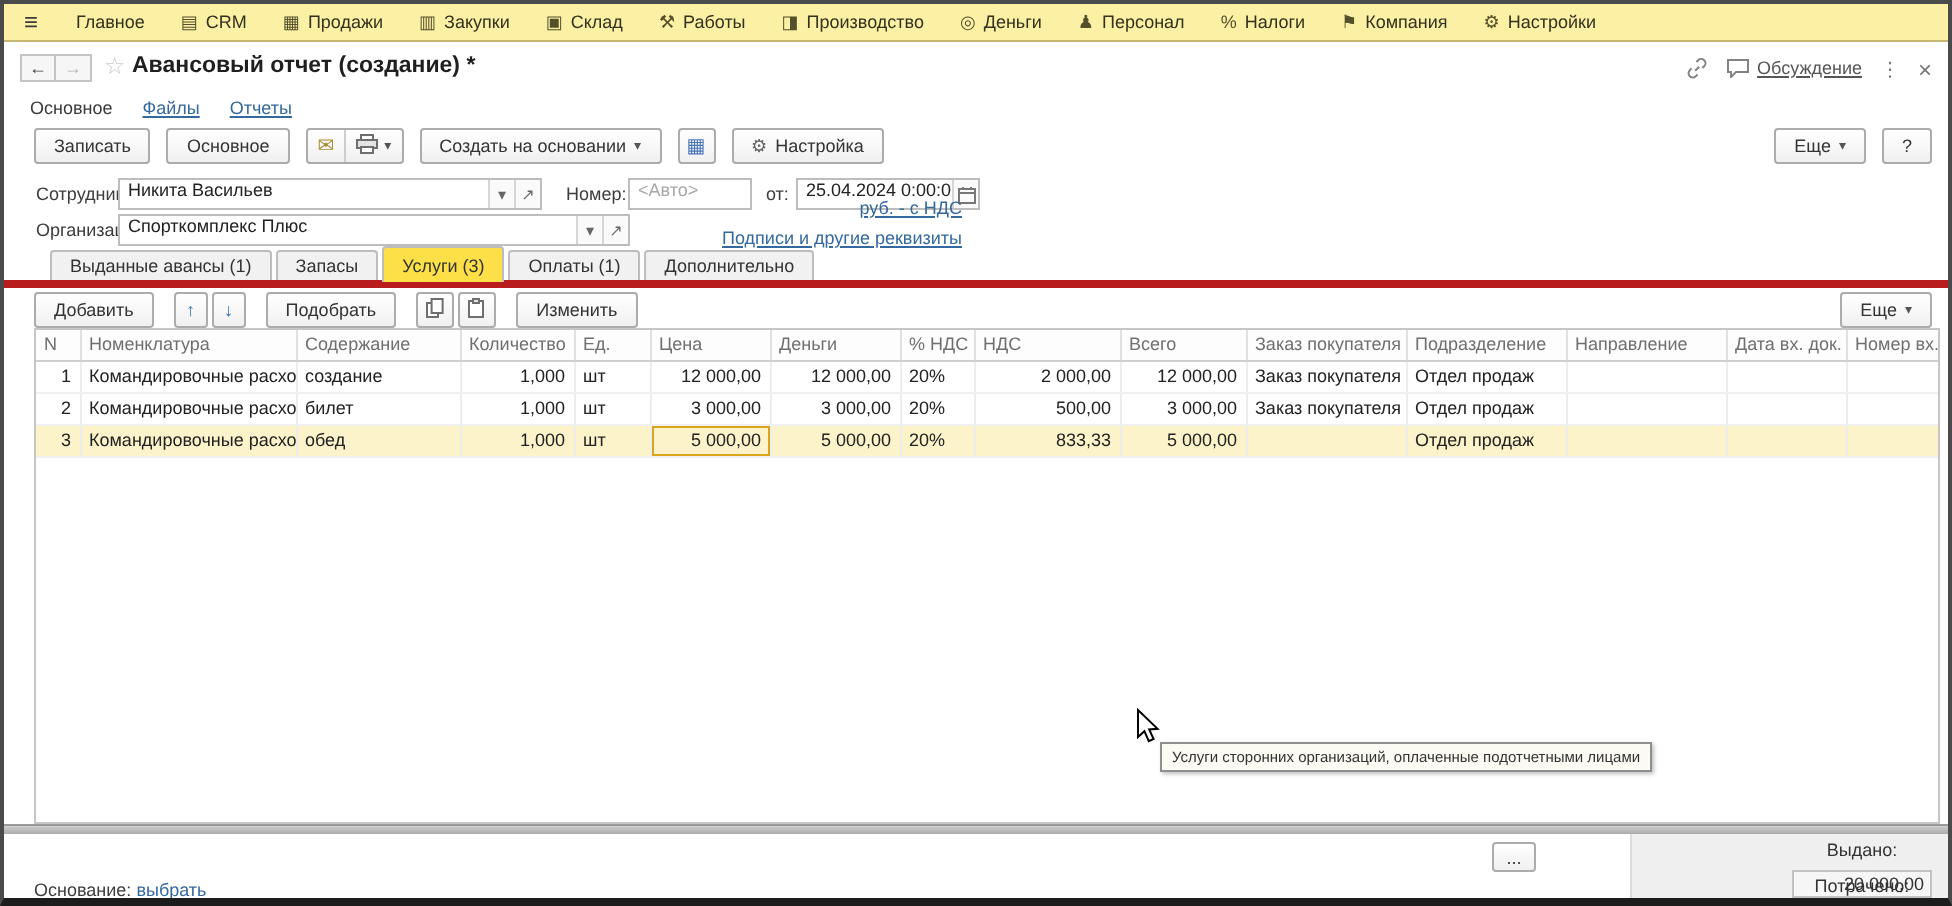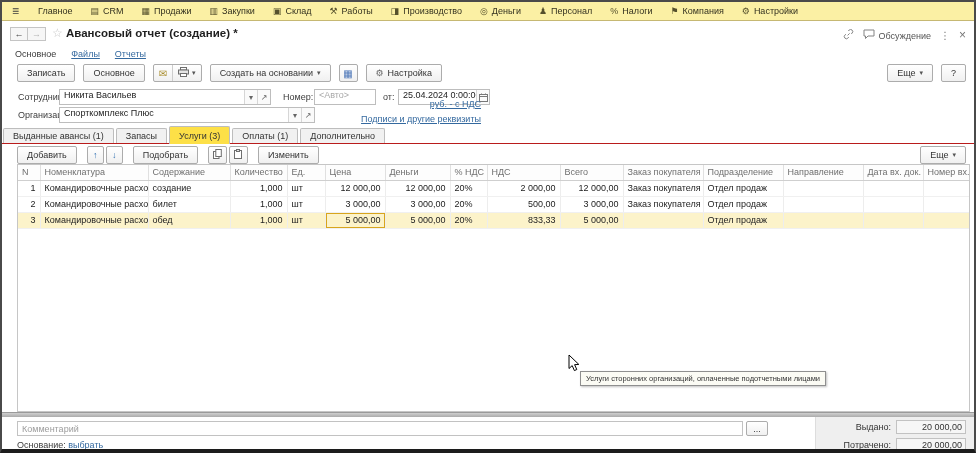--- a/index.html
+++ b/index.html
@@ -21,21 +21,21 @@
   .navbtns { position:absolute; left:8px; top:25px; display:flex; }
   .navbtn { width:18px; height:14px; border:1px solid #C4C4C4; background:#F6F6F6;
             font-size:9px; line-height:12px; text-align:center; color:#444; }
   .navbtn.fwd { color:#B5B5B5; border-left:none; }
   .star { position:absolute; left:50px; top:24px; color:#C9C9C9; font-size:12px; }
   .title { position:absolute; left:64px; top:25px; font-size:11.5px; font-weight:bold; color:#1f1f1f; white-space:nowrap; }
   .tb-right { position:absolute; right:8px; top:26px; display:flex; align-items:center; gap:9px;
               font-size:9px; color:#555; }
   .tb-right .dots { font-size:10px; color:#777; }
   .tb-right .close { font-size:12px; color:#777; }
-  .discuss { display:flex; align-items:flex-end; gap:4px; }
+  .discuss { display:flex; align-items:flex-start; gap:4px;text-decoration:underline; }
 
   
   .navtabs { position:absolute; left:13px; top:47px; display:flex; gap:15px; font-size:9px; }
   .navtab.active { color:#3a3a3a; }
   .navtab.link { color:#34699F; text-decoration:underline; }
 
   
   .toolbar { position:absolute; left:15px; right:8px; top:61px; height:20px;
              display:flex; align-items:center; gap:8px; font-size:9px; }
   .btn { height:18px; display:inline-flex; align-items:center; justify-content:center; gap:4px;
@@ -58,21 +58,21 @@
   .fld { position:absolute; height:16px; border:1px solid #BDBDBD; background:#fff;
          display:flex; align-items:flex-start; padding-left:4px; font-size:9px; color:#222; }
   .fval { flex:1; white-space:nowrap; overflow:hidden; }
   .fbtn { width:13px; align-self:stretch; display:flex; align-items:center; justify-content:center;
           border-left:1px solid #D6D6D6; color:#666; font-size:8px; background:#FAFAFA; }
   .placeholder { color:#A8A8A8; }
   .blink { position:absolute; font-size:9px; color:#34699F; text-decoration:underline; white-space:nowrap; }
 
   
   .tabstrip { position:absolute; left:0; right:0; top:124px; height:18px;
-              border-bottom:1px solid #b91c1c; padding-left:1px;
+              border-bottom:4px solid #b91c1c; padding-left:23px;
               display:flex; align-items:flex-end; font-size:9px; }
   .stab { position:relative; height:15px; display:flex; align-items:center; padding:0 9px;
           margin-right:2px; border:1px solid #BDBDBD; border-bottom:none;
           border-radius:2px 2px 0 0; background:#F1F1F1; color:#333; white-space:nowrap; }
   .stab.active { height:18px; background:#fde047; margin-bottom:-1px; z-index:2; }
 
   
   .gridbar { position:absolute; left:15px; right:8px; top:144px; height:17px;
              display:flex; align-items:center; gap:10px; font-size:9px; }
   .gridbar .grp { display:flex; gap:2px; }
@@ -104,21 +104,21 @@
   .footer { position:absolute; left:0; right:0; top:415px; bottom:0; background:#fff; }
   .comment { position:absolute; left:15px; top:4px; width:726px; height:15px;
              border:1px solid #C2C2C2; font-size:9px; padding:0 4px; color:#333;
              font-family:"Liberation Sans",sans-serif; }
   .comment::placeholder { color:#9d9d9d; }
   .dotsbtn { position:absolute; left:744px; top:4px; width:22px; height:15px; padding:0; }
   .basis { position:absolute; left:15px; top:23px; font-size:9px; color:#3c3c3c; }
   .basis a { color:#34699F; text-decoration:underline; }
   .right-panel { position:absolute; left:813px; right:0; top:0; bottom:0; background:#EFEFEF;
                  border-left:1px solid #Dder; border-left:1px solid #DDDDDD; }
-  .total-row { position:absolute; right:8px; display:flex; align-items:center; gap:5px; font-size:9px; color:#333; }
+  .total-row { position:absolute; right:8px; display:flex; align-items:center; gap:5px; font-size:9px; color:#333;flex-direction:column; }
   .tfield { width:70px; height:14px; background:#F6F6F6; border:1px solid #C2C2C2;
             text-align:right; padding:1px 3px; }
 </style>
 </head>
 <body>
 
 <div class="window">
 
   <div class="menubar">
     <span class="hamburger">≡</span>
@@ -407,21 +407,20 @@
   </div>
 
   <div class="tooltip">Услуги сторонних организаций, оплаченные подотчетными лицами</div>
   <svg class="cursor" width="12" height="18" viewBox="0 0 12 18">
     <path d="M1 1 L1 14.5 L4.2 11.6 L6.4 16.6 L8.8 15.5 L6.6 10.7 L10.8 10.4 Z" fill="#fff" stroke="#000" stroke-width="1"></path>
   </svg>
 
   <div class="splitter"></div>
 
   <div class="footer">
-    <input class="comment" placeholder="Комментарий" style="">
     <button class="btn dotsbtn">...</button>
     <div class="basis">
       <span>Основание:</span>
       <a>выбрать</a>
     </div>
     <div class="right-panel">
       <div class="total-row" style="top:3px">
         <span>Выдано:</span>
         <span class="tfield">20 000,00</span>
       </div>

